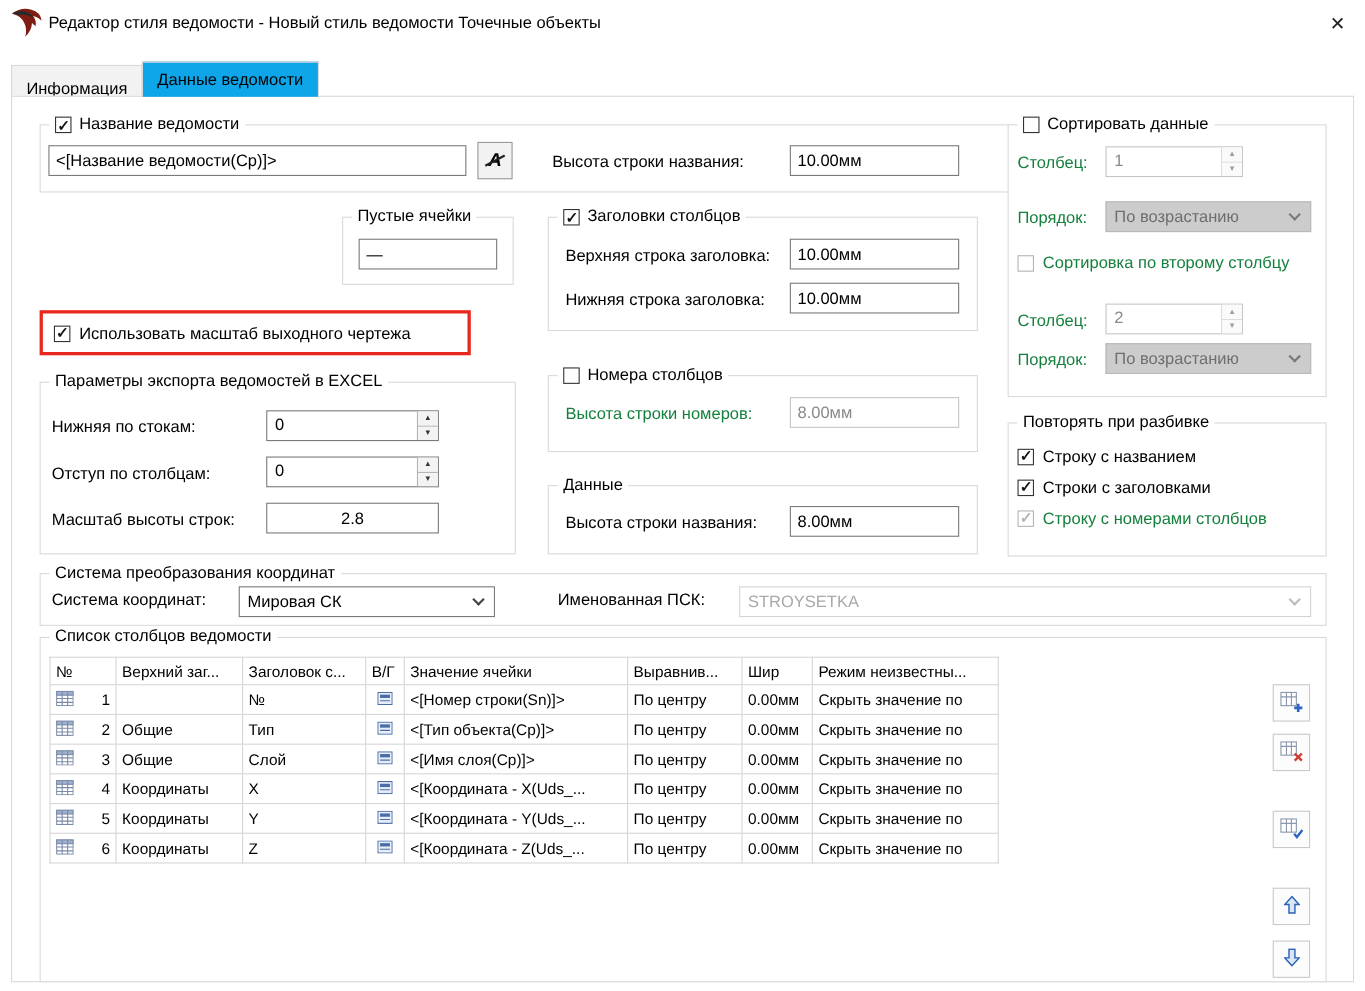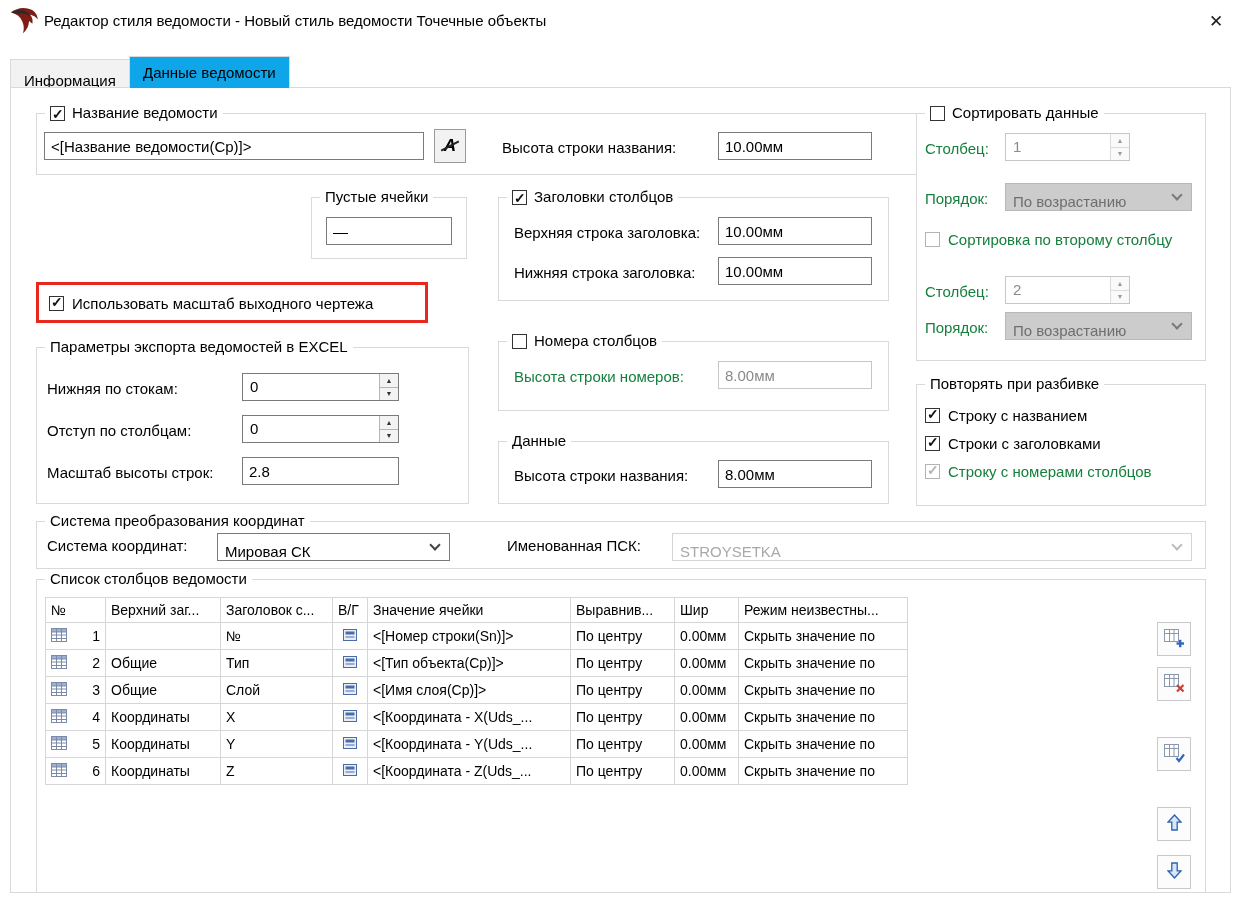--- a/index.html
+++ b/index.html
@@ -27,21 +27,21 @@
   .cb { display:inline-block; width:15px; height:15px; border:1px solid #333; background:#fff; position:relative; flex:0 0 auto; }
   .cb.checked::after { content:"✓"; position:absolute; left:1px; top:-3px; font-size:14px; font-weight:bold; color:#111; }
   .cb.disabled { border-color:#b4b4b4; }
   .cb.disabled.checked::after { color:#b4b4b4; }
   .cb-row { display:flex; align-items:center; gap:8px; position:absolute; white-space:nowrap; cursor:pointer; }
 
   
   input.tin { position:absolute; border:1px solid #7a7a7a; background:#fff; font:inherit; padding:0 6px; height:28px; color:#000; }
   input.tin.dis2 { border-color:#c6c6c6; color:#8a8a8a; }
 
-  .combo { position:absolute; border:1px solid #7a7a7a; background:#fff; height:28px; display:flex; align-items:flex-end; padding:0 26px 0 7px; white-space:nowrap; overflow:hidden; cursor:pointer; }
+  .combo { position:absolute; border:1px solid #7a7a7a; background:#fff; height:28px; display:flex; align-items:center; padding:0 26px 0 7px; white-space:nowrap; overflow:hidden; cursor:pointer; }
   .combo .chev { position:absolute; right:10px; top:9px; width:8px; height:8px; border-right:2px solid #454545; border-bottom:2px solid #454545; transform:rotate(45deg); transform-origin:center; margin-top:-2px; }
   .combo.graydis { background:#cccccc; border-color:#b8b8b8; color:#6e6e6e; cursor:default; }
   .combo.graydis .chev { border-color:#7a7a7a; }
   .combo.lightdis { border-color:#d4d4d4; color:#a9a9a9; cursor:default; }
   .combo.lightdis .chev { border-color:#bdbdbd; }
 
   .spin { position:absolute; border:1px solid #7a7a7a; background:#fff; height:28px; }
   .spin .sval { position:absolute; left:7px; top:4px; }
   .spin .sbtns { position:absolute; right:0; top:0; bottom:0; width:19px; border-left:1px solid #b5b5b5; display:flex; flex-direction:column; }
   .spin .sbtn { flex:1; display:flex; align-items:center; justify-content:center; font-size:7px; color:#333; background:#f3f3f3; cursor:pointer; }
@@ -148,21 +148,21 @@
     </div>
     <span class="lbl" style="left:10px;top:74px">Отступ по столбцам:</span>
     <div class="spin" style="left:205px;top:67px;width:157px">
       <span class="sval">0</span>
       <span class="sbtns">
           <span class="sbtn">▲</span>
           <span class="sbtn">▼</span>
         </span>
     </div>
     <span class="lbl" style="left:10px;top:116px">Масштаб высоты строк:</span>
-    <input class="tin" style="left: 205px; top: 109px; width: 157px;" value="2.8">
+    <input class="tin" style="left: 205px; top: 109px; width: 157px; text-align: center;" value="2.8">
   </div>
 
   <div class="group" style="left:487px;top:253px;width:391px;height:70px">
     <div class="glabel">
       <span class="cb"></span>
       <span>Номера столбцов</span>
     </div>
     <span class="lbl dis" style="left:15px;top:26px">Высота строки номеров:</span>
     <input class="tin dis2" style="left: 219px; top: 19px; width: 154px;" value="8.00мм">
   </div>

